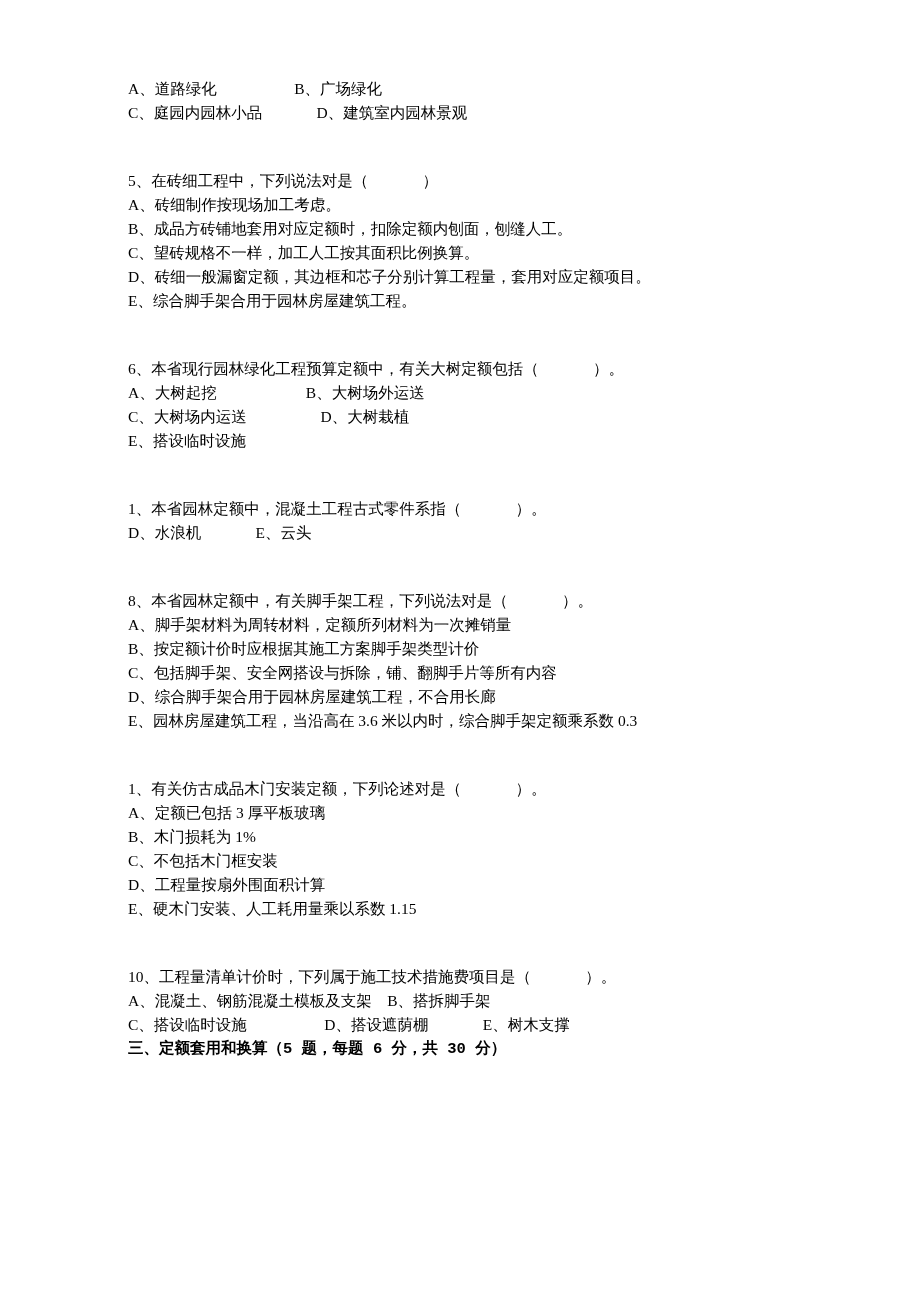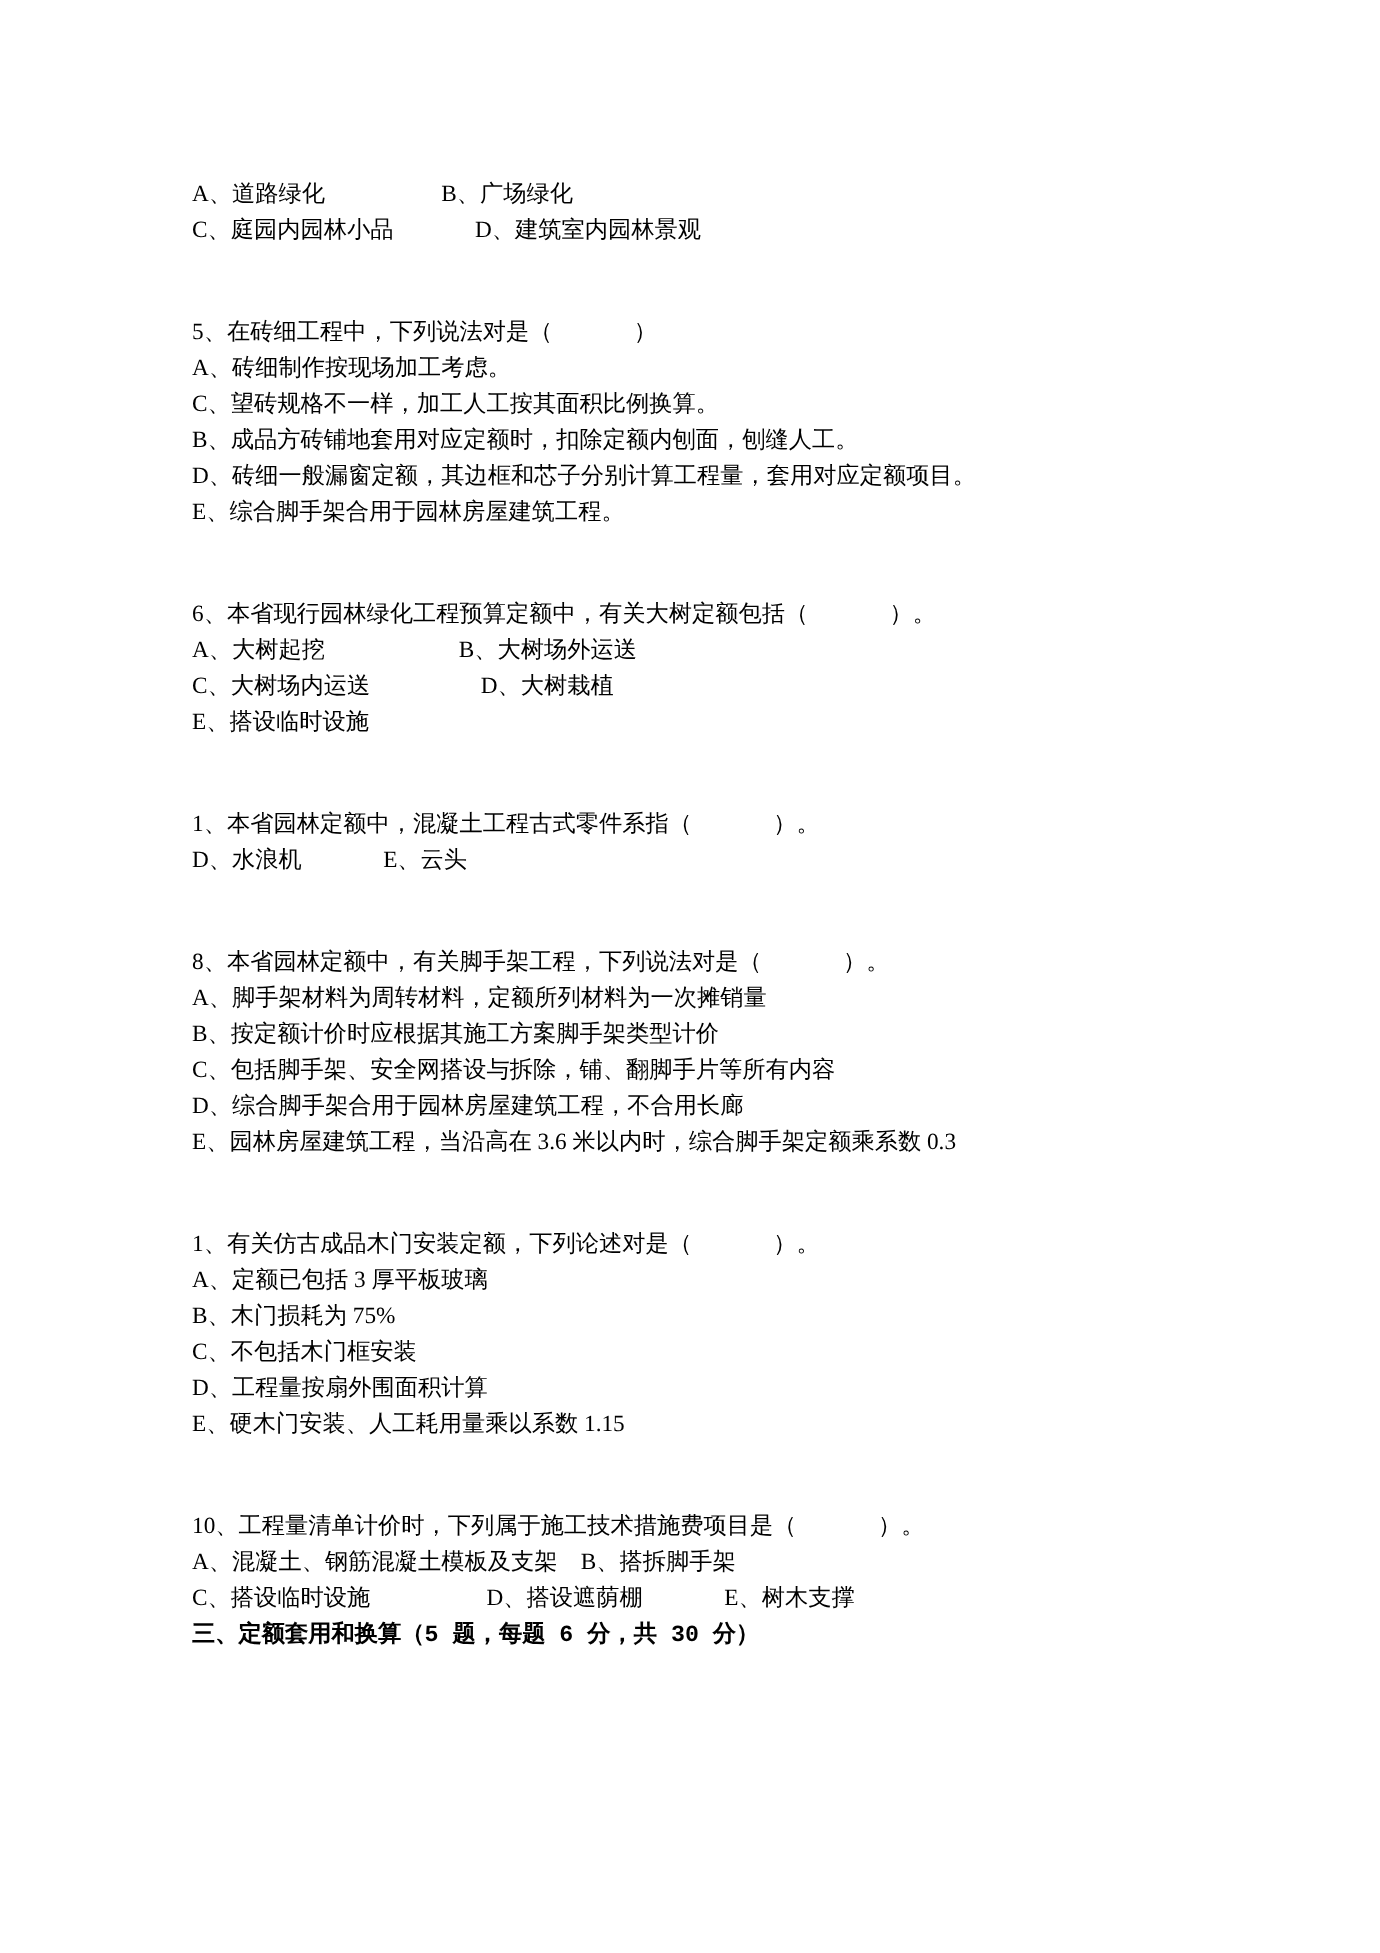--- a/index.html
+++ b/index.html
@@ -6,21 +6,21 @@
     margin: 0;
     padding: 0;
     background: #ffffff;
     font-family: "SimSun", "宋体", serif;
     font-size: 15.5px;
     color: #000000;
     line-height: 1.55;
     width: 920px;
   }
   .page {
-    padding: 118px 120px 60px 128px;
+    padding: 77px 120px 60px 128px;
   }
   .block {
     margin-bottom: 44px;
   }
   .line {
     white-space: pre;
   }
   .section-heading {
     font-weight: bold;
     font-family: Liberation Mono, monospace;
@@ -32,22 +32,22 @@
 <div class="page">
 
   <div class="block">
     <div class="line">A、道路绿化                    B、广场绿化</div>
     <div class="line">C、庭园内园林小品              D、建筑室内园林景观</div>
   </div>
 
   <div class="block">
     <div class="line">5、在砖细工程中，下列说法对是（              ）</div>
     <div class="line">A、砖细制作按现场加工考虑。</div>
+    <div class="line">B、成品方砖铺地套用对应定额时，扣除定额内刨面，刨缝人工。</div>
     <div class="line">C、望砖规格不一样，加工人工按其面积比例换算。</div>
-    <div class="line">B、成品方砖铺地套用对应定额时，扣除定额内刨面，刨缝人工。</div>
     <div class="line">D、砖细一般漏窗定额，其边框和芯子分别计算工程量，套用对应定额项目。</div>
     <div class="line">E、综合脚手架合用于园林房屋建筑工程。</div>
   </div>
 
   <div class="block">
     <div class="line">6、本省现行园林绿化工程预算定额中，有关大树定额包括（              ）。</div>
     <div class="line">A、大树起挖                       B、大树场外运送</div>
     <div class="line">C、大树场内运送                   D、大树栽植</div>
     <div class="line">E、搭设临时设施</div>
   </div>
@@ -62,21 +62,21 @@
     <div class="line">A、脚手架材料为周转材料，定额所列材料为一次摊销量</div>
     <div class="line">B、按定额计价时应根据其施工方案脚手架类型计价</div>
     <div class="line">C、包括脚手架、安全网搭设与拆除，铺、翻脚手片等所有内容</div>
     <div class="line">D、综合脚手架合用于园林房屋建筑工程，不合用长廊</div>
     <div class="line">E、园林房屋建筑工程，当沿高在 3.6 米以内时，综合脚手架定额乘系数 0.3</div>
   </div>
 
   <div class="block">
     <div class="line">1、有关仿古成品木门安装定额，下列论述对是（              ）。</div>
     <div class="line">A、定额已包括 3 厚平板玻璃</div>
-    <div class="line">B、木门损耗为 75%</div>
+    <div class="line">B、木门损耗为 1%</div>
     <div class="line">C、不包括木门框安装</div>
     <div class="line">D、工程量按扇外围面积计算</div>
     <div class="line">E、硬木门安装、人工耗用量乘以系数 1.15</div>
   </div>
 
   <div>
     <div class="line">10、工程量清单计价时，下列属于施工技术措施费项目是（              ）。</div>
     <div class="line">A、混凝土、钢筋混凝土模板及支架    B、搭拆脚手架</div>
     <div class="line">C、搭设临时设施                    D、搭设遮荫棚              E、树木支撑</div>
   </div>

